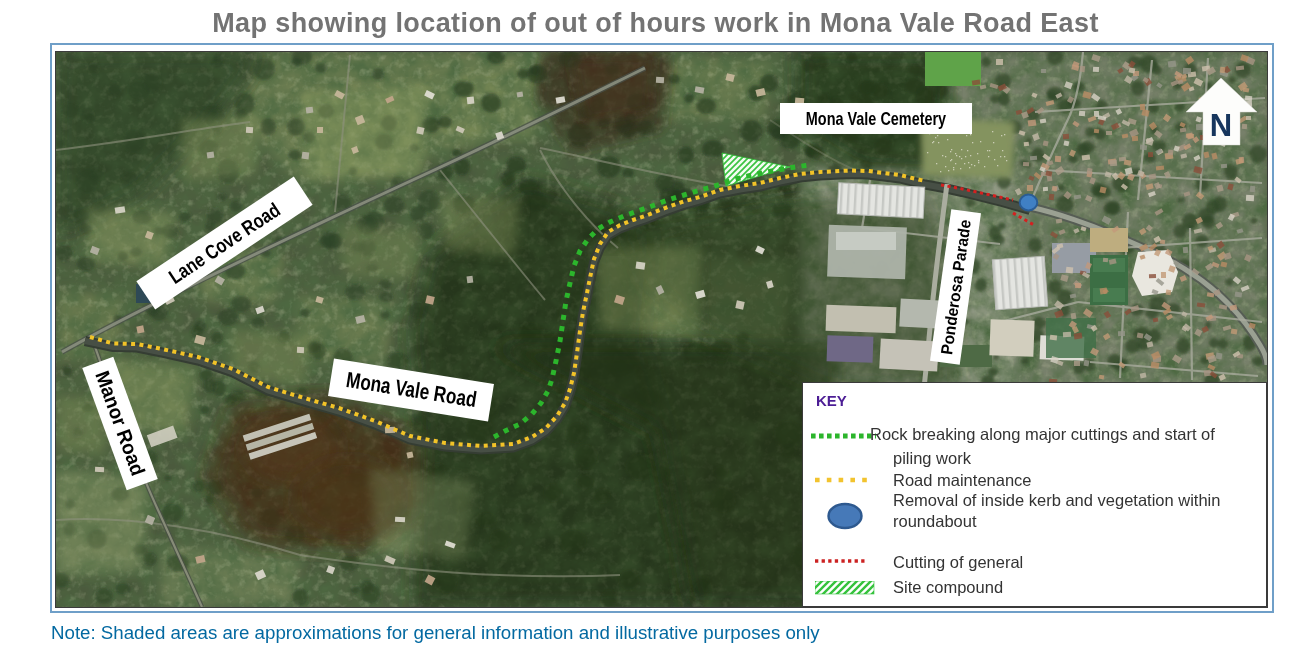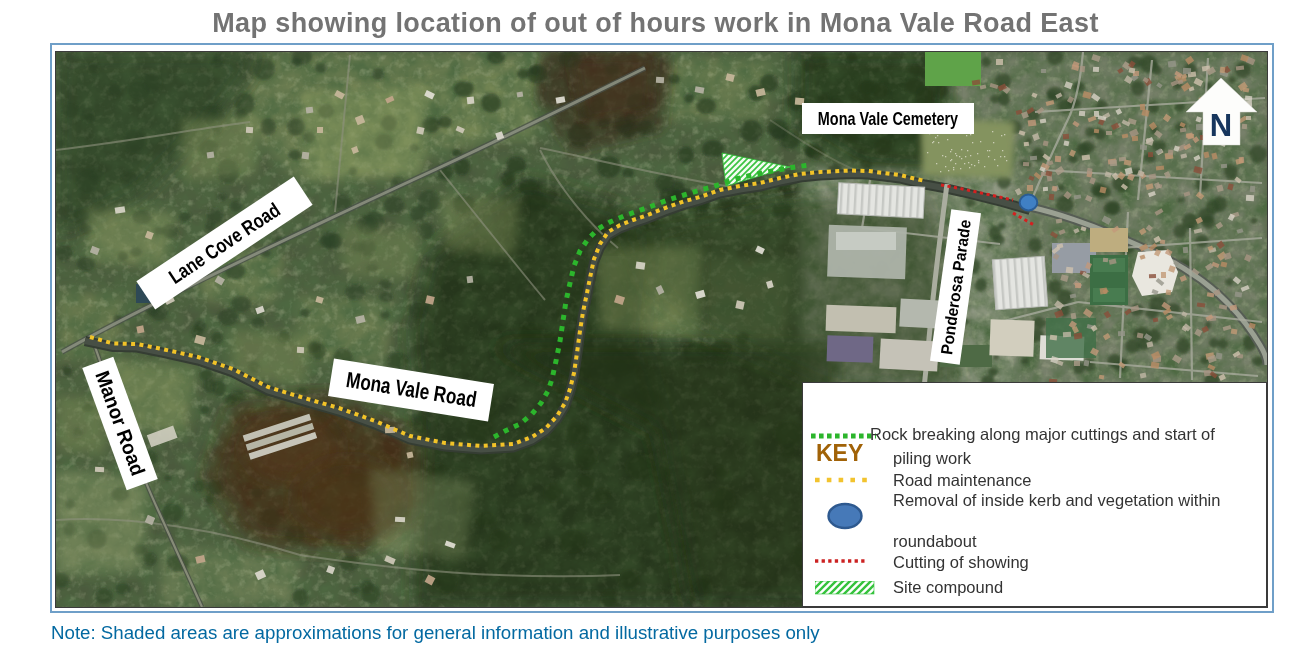--- a/index.html
+++ b/index.html
@@ -1035,21 +1035,21 @@
 <ellipse cx="1028.5" cy="202.5" rx="8.8" ry="7.9" fill="#4080c4" stroke="#2a5c94" stroke-width="2"></ellipse>
 
 <g>
 <polygon points="1221,78 1257,112 1240,112 1240,145 1203,145 1203,112 1186,112" fill="#fdfdfb" stroke="#d8d8d2" stroke-width="0.5"></polygon>
 <text x="1221" y="136" text-anchor="middle" font-family="Liberation Sans, sans-serif" font-size="31" font-weight="bold" fill="#17365d">N</text>
 </g>
 </svg>
 
 </div>
 
-<div class="maplabel" style="left:802px;top:103px;width:172px;height:31px;font-size:18.5px;">
+<div class="maplabel" style="left:780px;top:103px;width:192px;height:31px;font-size:18.5px;">
     <span style="transform:scaleX(0.78);">Mona Vale Cemetery</span>
   </div>
 
 <div class="maplabel" style="left:130px;top:226px;width:189px;height:34px;font-size:20px;transform:rotate(-33.6deg);">
     <span style="transform:scaleX(0.82);">Lane Cove Road</span>
   </div>
 
 <div class="maplabel" style="left:55px;top:407px;width:130px;height:33px;font-size:20px;transform:rotate(70deg);">
     <span style="transform:scaleX(0.95);">Manor Road</span>
   </div>
@@ -1057,47 +1057,47 @@
 <div class="maplabel" style="left:330px;top:371px;width:162px;height:38px;font-size:22px;transform:rotate(9deg);">
     <span style="transform:scaleX(0.78);">Mona Vale Road</span>
   </div>
 
 <div class="maplabel" style="left:879px;top:272px;width:153px;height:30px;font-size:16.5px;transform:rotate(-82deg);">
     <span style="transform:scaleX(0.94);">Ponderosa Parade</span>
   </div>
 
 <div class="abs" style="left:802px;top:382px;width:465px;height:225px;background:#ffffff;border:1px solid #3a3a3a;box-sizing:border-box;"></div>
 
-<div class="abs" style="left:816px;top:392px;font-size:23px;font-weight:bold;color:#a16207;margin-top:48px;">KEY</div>
+<div class="abs" style="left:816px;top:392px;font-size:15px;font-weight:bold;color:#4c1d95;">KEY</div>
 
 <svg class="abs" style="left:810px;top:431px;" width="66" height="10">
     <line x1="1" y1="5" x2="66" y2="5" stroke="#2cb52c" stroke-width="5" stroke-dasharray="4.6 3.4"></line>
   </svg>
 
 <div class="legrow" style="left:870px;top:425px;">Rock breaking along major cuttings and start of</div>
 <div class="legrow" style="left:893px;top:449px;">piling work</div>
 
 <svg class="abs" style="left:814px;top:475px;" width="56" height="10">
     <line x1="1" y1="5" x2="55" y2="5" stroke="#f2c32e" stroke-width="4.6" stroke-dasharray="4.6 7.2"></line>
   </svg>
 
 <div class="legrow" style="left:893px;top:471px;">Road maintenance</div>
 
 <svg class="abs" style="left:826px;top:502px;" width="40" height="29">
     <ellipse cx="19" cy="14" rx="16.5" ry="12" fill="#4679b8" stroke="#2e598f" stroke-width="2.4"></ellipse>
   </svg>
 
 <div class="legrow" style="left:893px;top:491px;">Removal of inside kerb and vegetation within</div>
-<div class="legrow" style="left:893px;top:512px;margin-top:20px;">roundabout</div>
+<div class="legrow" style="left:893px;top:512px;">roundabout</div>
 
 <svg class="abs" style="left:814px;top:557px;" width="52" height="8">
     <line x1="1" y1="4" x2="52" y2="4" stroke="#cc2222" stroke-width="3.4" stroke-dasharray="3.3 3.3"></line>
   </svg>
 
-<div class="legrow" style="left:893px;top:553px;">Cutting of showing</div>
+<div class="legrow" style="left:893px;top:553px;">Cutting of general</div>
 
 <svg class="abs" style="left:815px;top:581px;" width="60" height="14">
 <defs>
       <pattern id="h2" width="7" height="7" patternUnits="userSpaceOnUse">
         <rect width="7" height="7" fill="#ffffff"></rect>
         <path d="M-1.75,1.75 L1.75,-1.75 M0,7 L7,0 M5.25,8.75 L8.75,5.25" stroke="#35c23c" stroke-width="2.4"></path>
       </pattern>
     </defs>
 <rect x="0" y="0" width="59" height="13" fill="url(#h2)" stroke="#35c23c" stroke-width="0.6"></rect>
   </svg>

